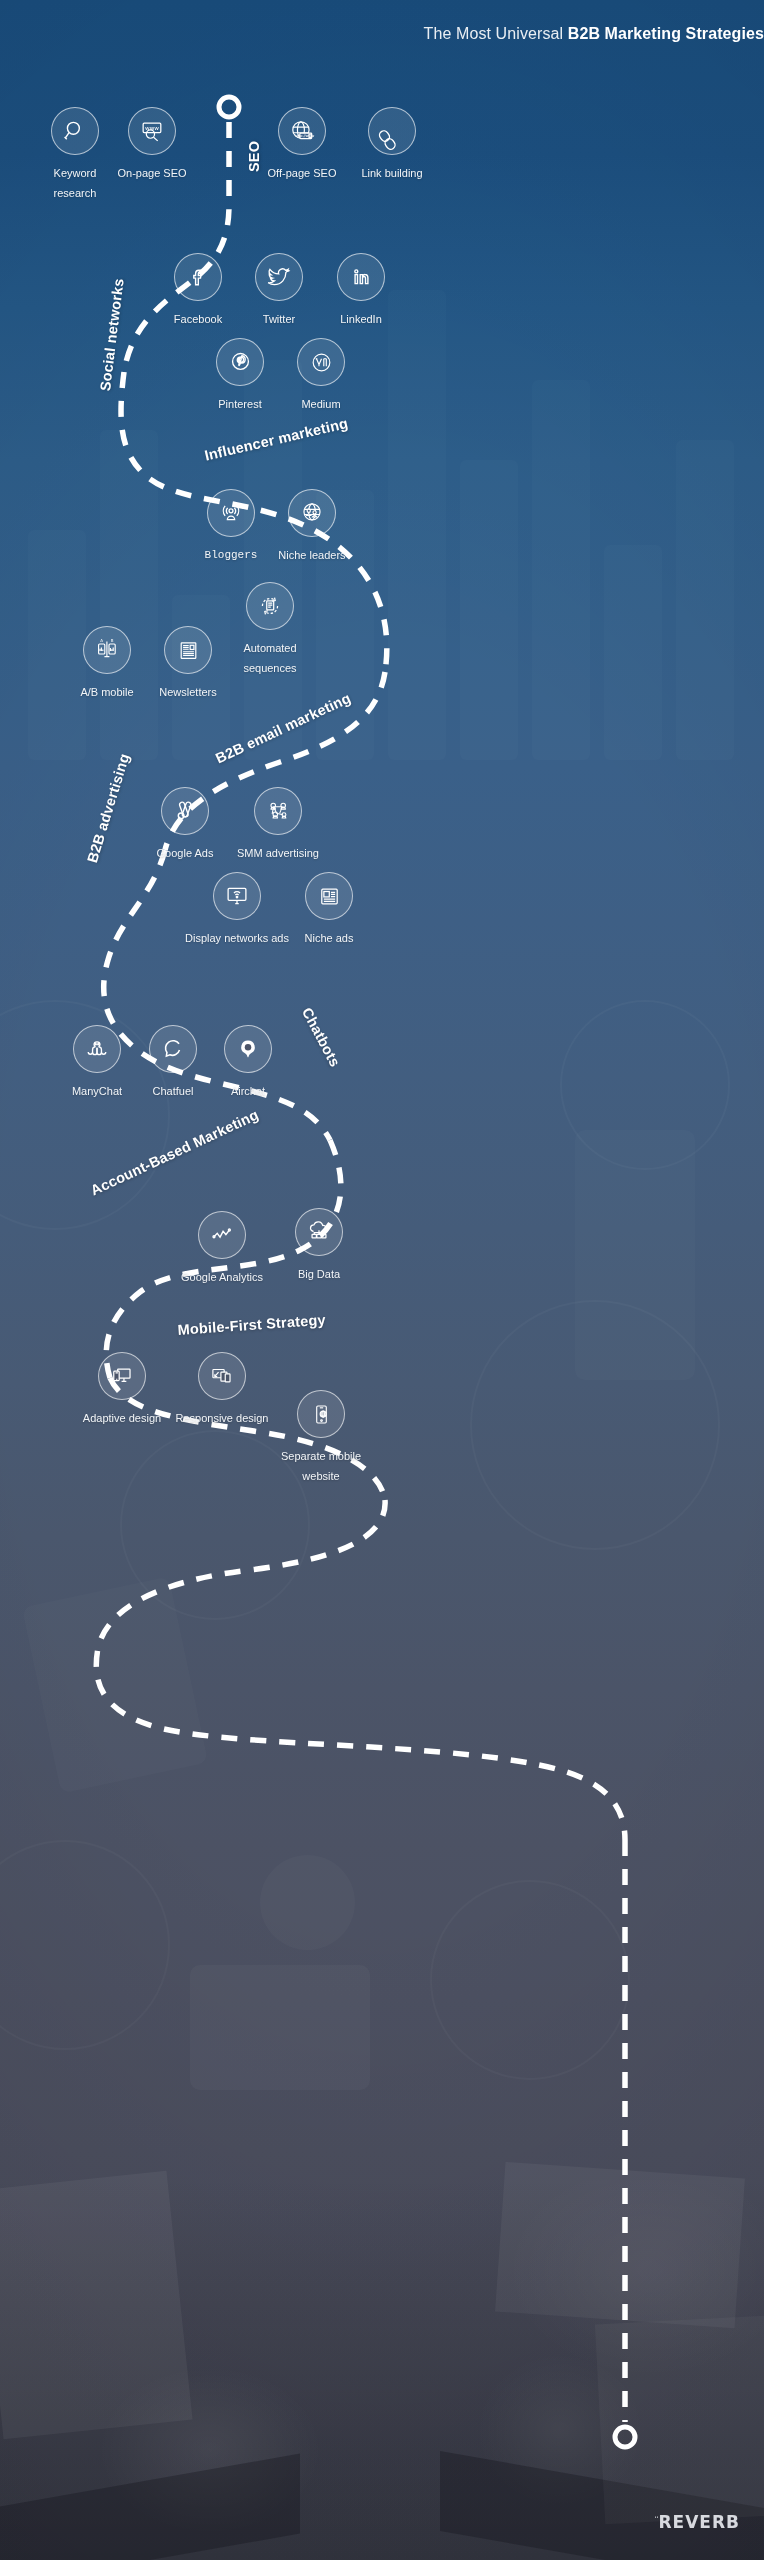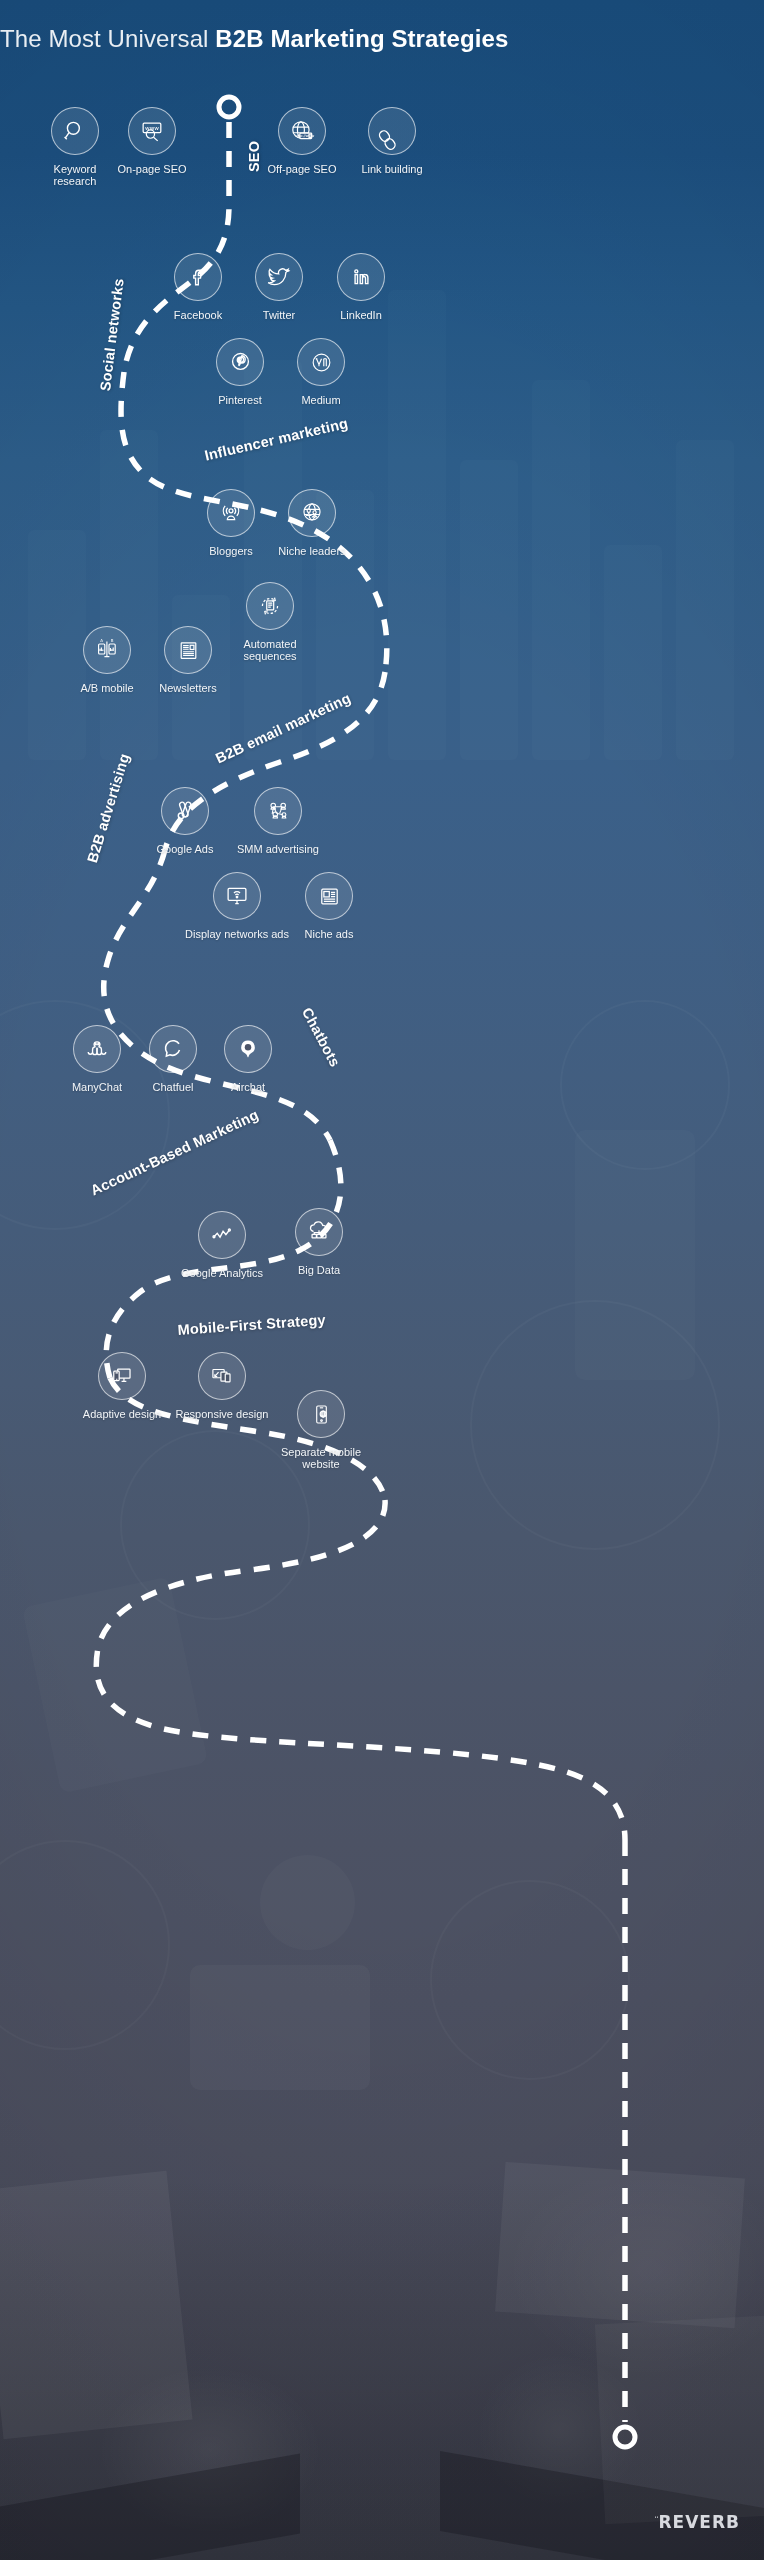--- a/index.html
+++ b/index.html
@@ -62,22 +62,22 @@
     position:absolute; background:rgba(20,21,28,.35);
   }
   .vignette {
     position:absolute; inset:0; pointer-events:none;
     background:radial-gradient(ellipse 120% 60% at 50% 50%, rgba(0,0,0,0) 40%, rgba(0,0,0,.10) 100%);
   }
 
   
   .title {
     position:absolute; top:25px; left:0; width:100%;
-    text-align:left; color:#ffffff;
-    font-size:24px; letter-spacing:.1px; white-space:nowrap;
+    text-align:right; color:#ffffff;
+    font-size:16px; letter-spacing:.1px; white-space:nowrap;
   }
   .title .light { font-weight:300; color:#e9eef3; }
   .title .bold  { font-weight:700; color:#ffffff; }
 
   
   svg.path-svg {
     position:absolute; top:0; left:0; width:764px; height:2560px;
     pointer-events:none;
   }
   .dash {
@@ -91,21 +91,21 @@
   .bubble {
     border-radius:50%;
     background:rgba(255,255,255,.10);
     border:1.5px solid rgba(255,255,255,.62);
     display:flex; align-items:center; justify-content:center;
     margin:0 auto;
   }
   .node.sm .bubble { width:48px; height:48px; }
   .node .label {
     margin-top:8px; color:#f2f5f8; font-size:11px;
-    font-weight:500; line-height:12px; white-space:pre-line;
+    font-weight:500; line-height:20px; white-space:pre-line;
     text-shadow:0 1px 2px rgba(0,0,0,.22);
   }
   .ico { display:block; }
   .ico svg { display:block; }
 
   
   .stage {
     position:absolute; color:#ffffff; font-weight:700;
     font-size:14.5px; letter-spacing:.2px; white-space:nowrap;
     transform-origin:0 0; text-shadow:0 1px 3px rgba(0,0,0,.28);
@@ -308,21 +308,21 @@
         <svg width="25" height="25" viewBox="0 0 24 24" fill="none" stroke="#fff" stroke-width="1.1">
           <circle cx="12" cy="12" r="8"></circle>
           <path d="M7.2 8.4 l2.4 5.6 2.4-5.6 M9.6 14 v1.6 M14.2 8.4 v7.2 M16.6 8.4 v7.2"></path>
           <path d="M6.4 8.4 h1.6 M14.2 8.4 h2.4"></path>
         </svg>
       </span>
     </div>
     <div class="label">Medium</div>
   </div>
 
-  <div class="node sm" style="left:187px; top:489px; width:88px;">
+  <div class="node sm" style="left:187px; top:489px; width:88px;font-family:Liberation Mono, monospace;">
     <div class="bubble">
       <span class="ico">
         <svg width="26" height="26" viewBox="0 0 24 24" fill="none" stroke="#fff" stroke-width="1.2">
           <circle cx="12" cy="10" r="1.8"></circle>
           <path d="M8.9 7.2a4.4 4.4 0 0 0 0 5.7 M15.1 7.2a4.4 4.4 0 0 1 0 5.7"></path>
           <path d="M6.6 5.4a7.4 7.4 0 0 0 0 9.3 M17.4 5.4a7.4 7.4 0 0 1 0 9.3"></path>
           <path d="M8.6 18.2a3.4 3.4 0 0 1 6.8 0 z"></path>
         </svg>
       </span>
     </div>

